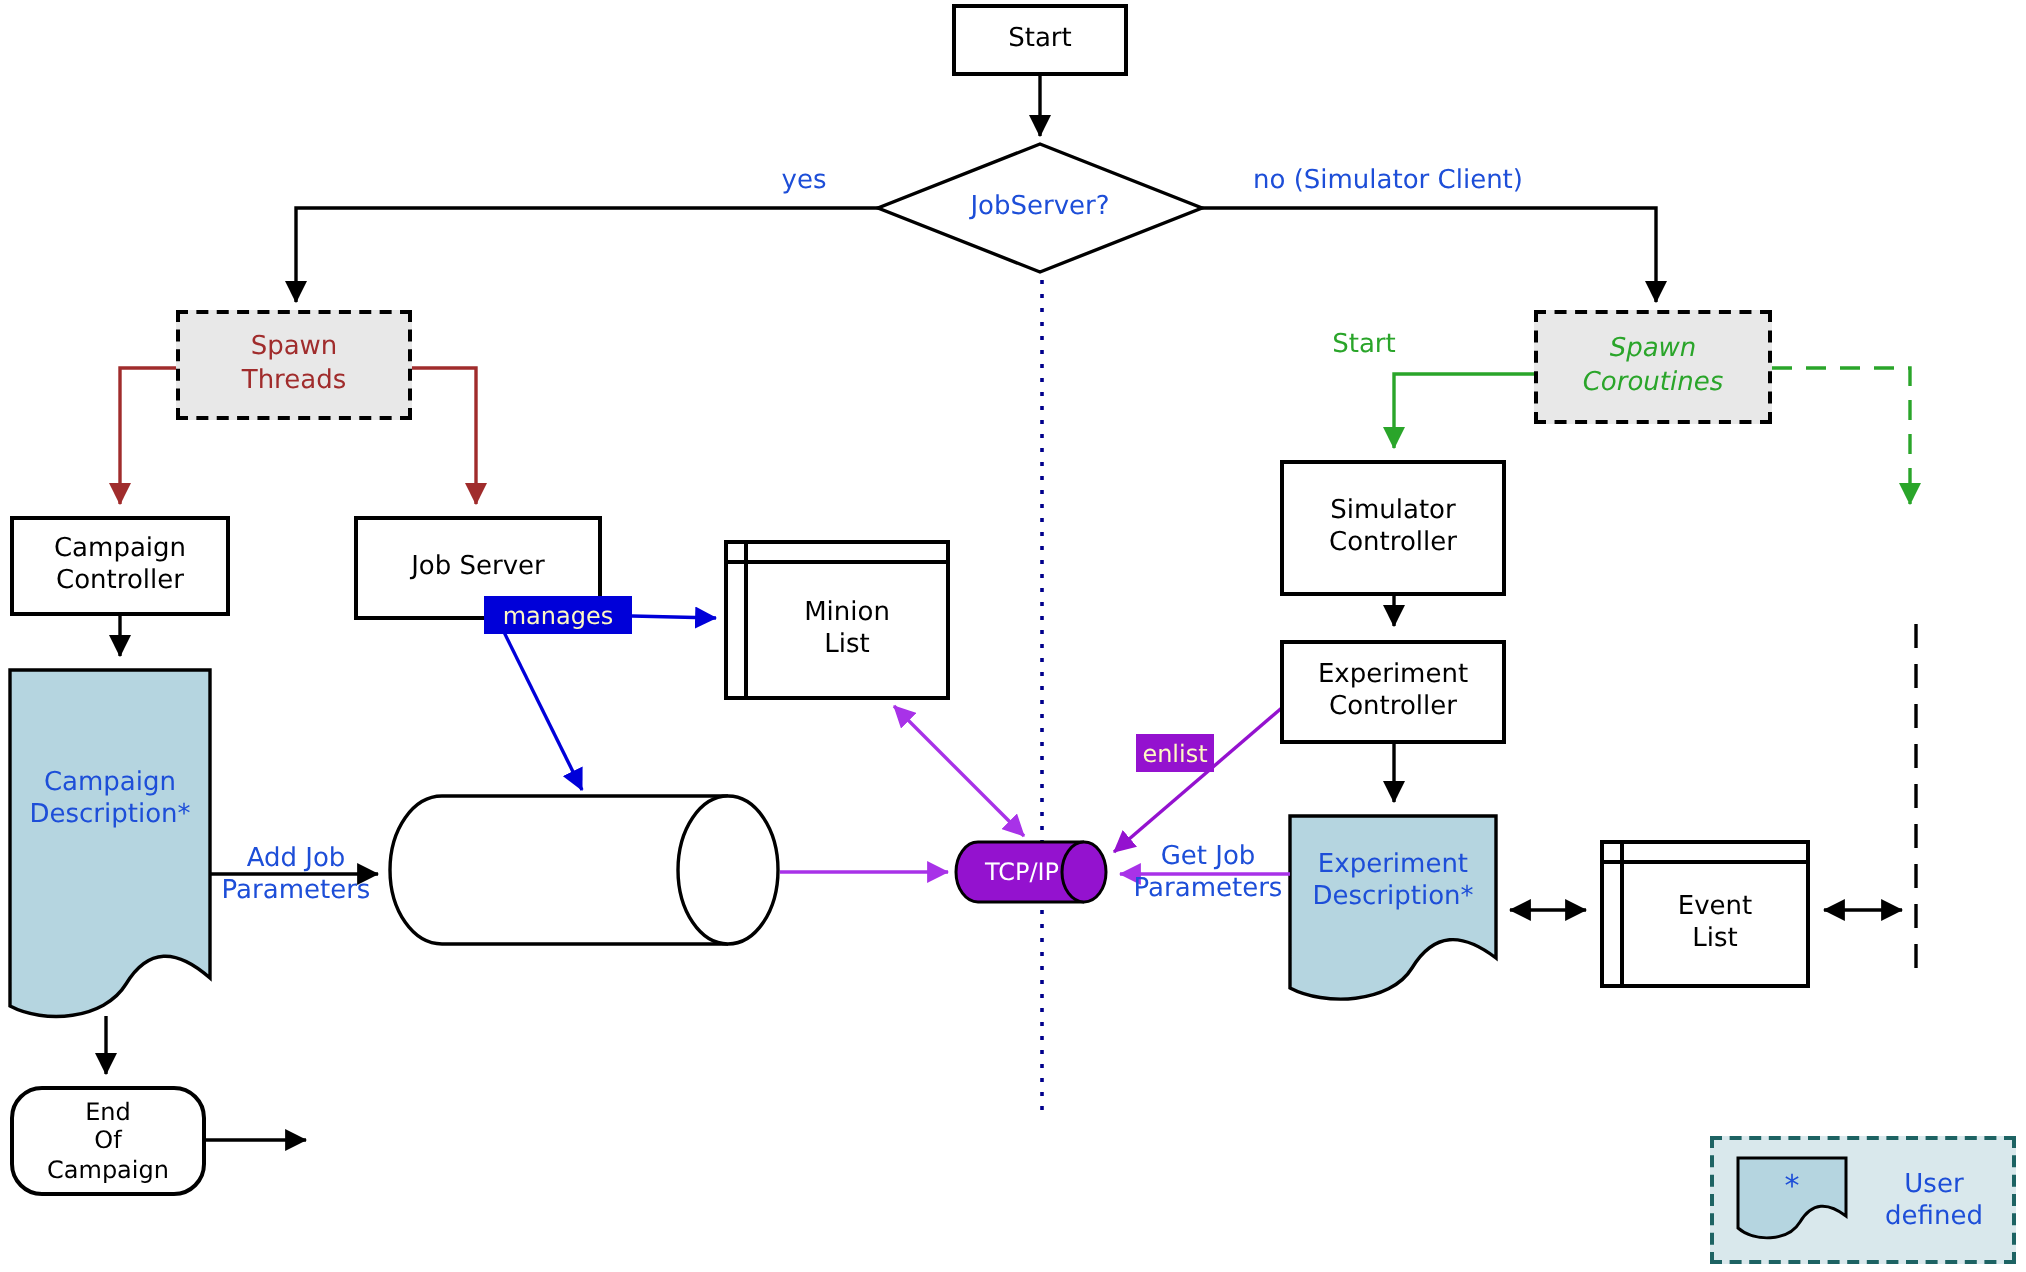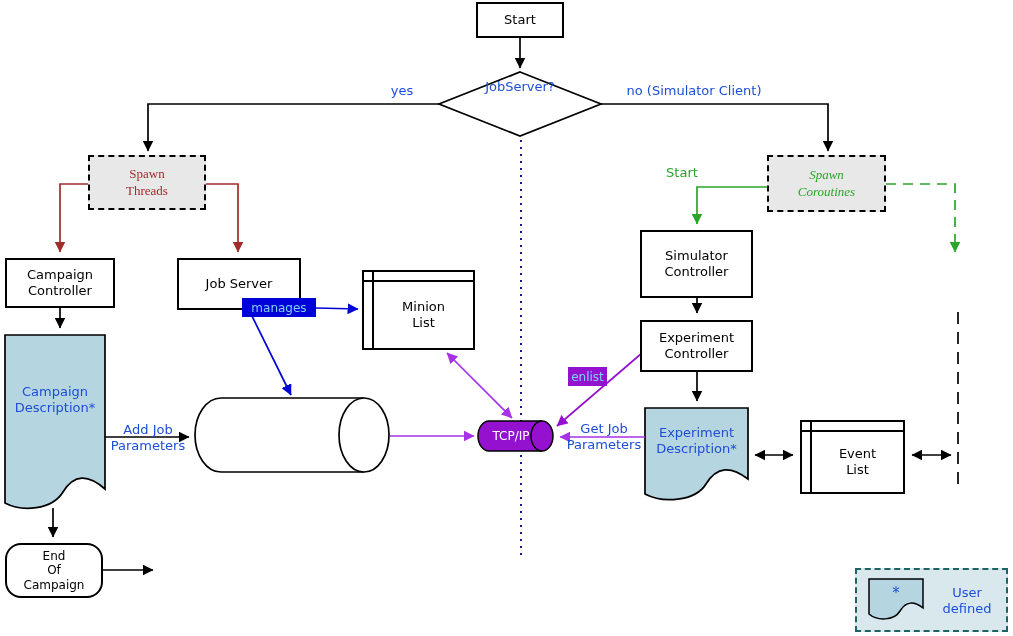--- a/index.html
+++ b/index.html
@@ -1,29 +1,29 @@
 <!DOCTYPE html>
 <html><head>
 <meta charset="utf-8">
 <style>
   html,body{margin:0;padding:0;background:#fff;}
   body{font-family:"DejaVu Sans", sans-serif;}
   #stage{position:relative;width:1013px;height:636px;background:#fff;overflow:hidden;}
   #wires{position:absolute;left:0;top:0;width:1013px;height:636px;}
   .box{position:absolute;background:#fff;border:2px solid #000;display:flex;align-items:center;justify-content:center;
        text-align:center;white-space:pre-line;font-size:13px;line-height:1.25;color:#000;box-sizing:border-box;}
-  .dashedbox{border:2px dashed #000;background:#e8e8e8;font-family:Liberation Serif, serif;}
+  .dashedbox{border:2px dashed #000;background:#e8e8e8;}
   .rounded{border-radius:16px;font-size:12px;line-height:1.2;text-align:center;}
   .storage{padding:10px 0 0 10px;}
   .storage .hline{position:absolute;left:0;right:0;top:8px;border-top:2px solid #000;}
   .storage .vline{position:absolute;top:0;bottom:0;left:8px;border-left:2px solid #000;}
   .label{position:absolute;text-align:center;white-space:pre-line;font-size:13px;line-height:1.2;color:#1d4ed8;
          display:flex;align-items:center;justify-content:center;box-sizing:border-box;}
   .nowrap{white-space:nowrap;}
-  .tag{position:absolute;color:#7dd3fc;font-size:12px;display:flex;align-items:center;justify-content:center;box-sizing:border-box;}
+  .tag{position:absolute;color:#fef9c3;font-size:12px;display:flex;align-items:center;justify-content:center;box-sizing:border-box;}
   .red-text{color:#a02c2c;}
   .green-text{color:#2aa52a;}
   .italic{font-style:italic;}
   .white-text{color:#fff;}
   .legend{position:absolute;left:855px;top:568px;width:153px;height:64px;background:#d9e8ec;
           border:2px dashed #1d6363;box-sizing:border-box;}
 </style>
 </head>
 <body>
 
@@ -92,21 +92,21 @@
     <line x1="447" y1="353" x2="512" y2="418" stroke="#a832e8" stroke-width="1.7" marker-start="url(#am)" marker-end="url(#am)"></line>
     <line x1="645" y1="437" x2="560" y2="437" stroke="#a832e8" stroke-width="1.7" marker-end="url(#am)"></line>
     <line x1="642" y1="353" x2="557" y2="426" stroke="#9412cf" stroke-width="1.7" marker-end="url(#av)"></line>
 
     <polyline points="767,187 697,187 697,224" fill="none" stroke="#2aa52a" stroke-width="1.7" marker-end="url(#ag)"></polyline>
     <polyline points="886,184 955,184 955,252" fill="none" stroke="#2aa52a" stroke-width="1.7" stroke-dasharray="10,7" marker-end="url(#ag)"></polyline>
   </svg>
 
   <div class="box" style="left:476px;top:2px;width:88px;height:36px;">Start</div>
 
-  <div class="label" style="left:455px;top:79px;width:130px;height:16px;">JobServer?</div>
+  <div class="label" style="left:455px;top:96px;width:130px;height:16px;">JobServer?</div>
 
   <div class="label nowrap" style="left:384px;top:83px;width:36px;height:16px;">yes</div>
   <div class="label nowrap" style="left:624px;top:83px;width:140px;height:16px;">no (Simulator Client)</div>
 
   <div class="box dashedbox red-text" style="left:88px;top:155px;width:118px;height:55px;">Spawn
 Threads</div>
 
   <div class="box dashedbox green-text italic" style="left:767px;top:155px;width:119px;height:57px;">Spawn
 Coroutines</div>
 

